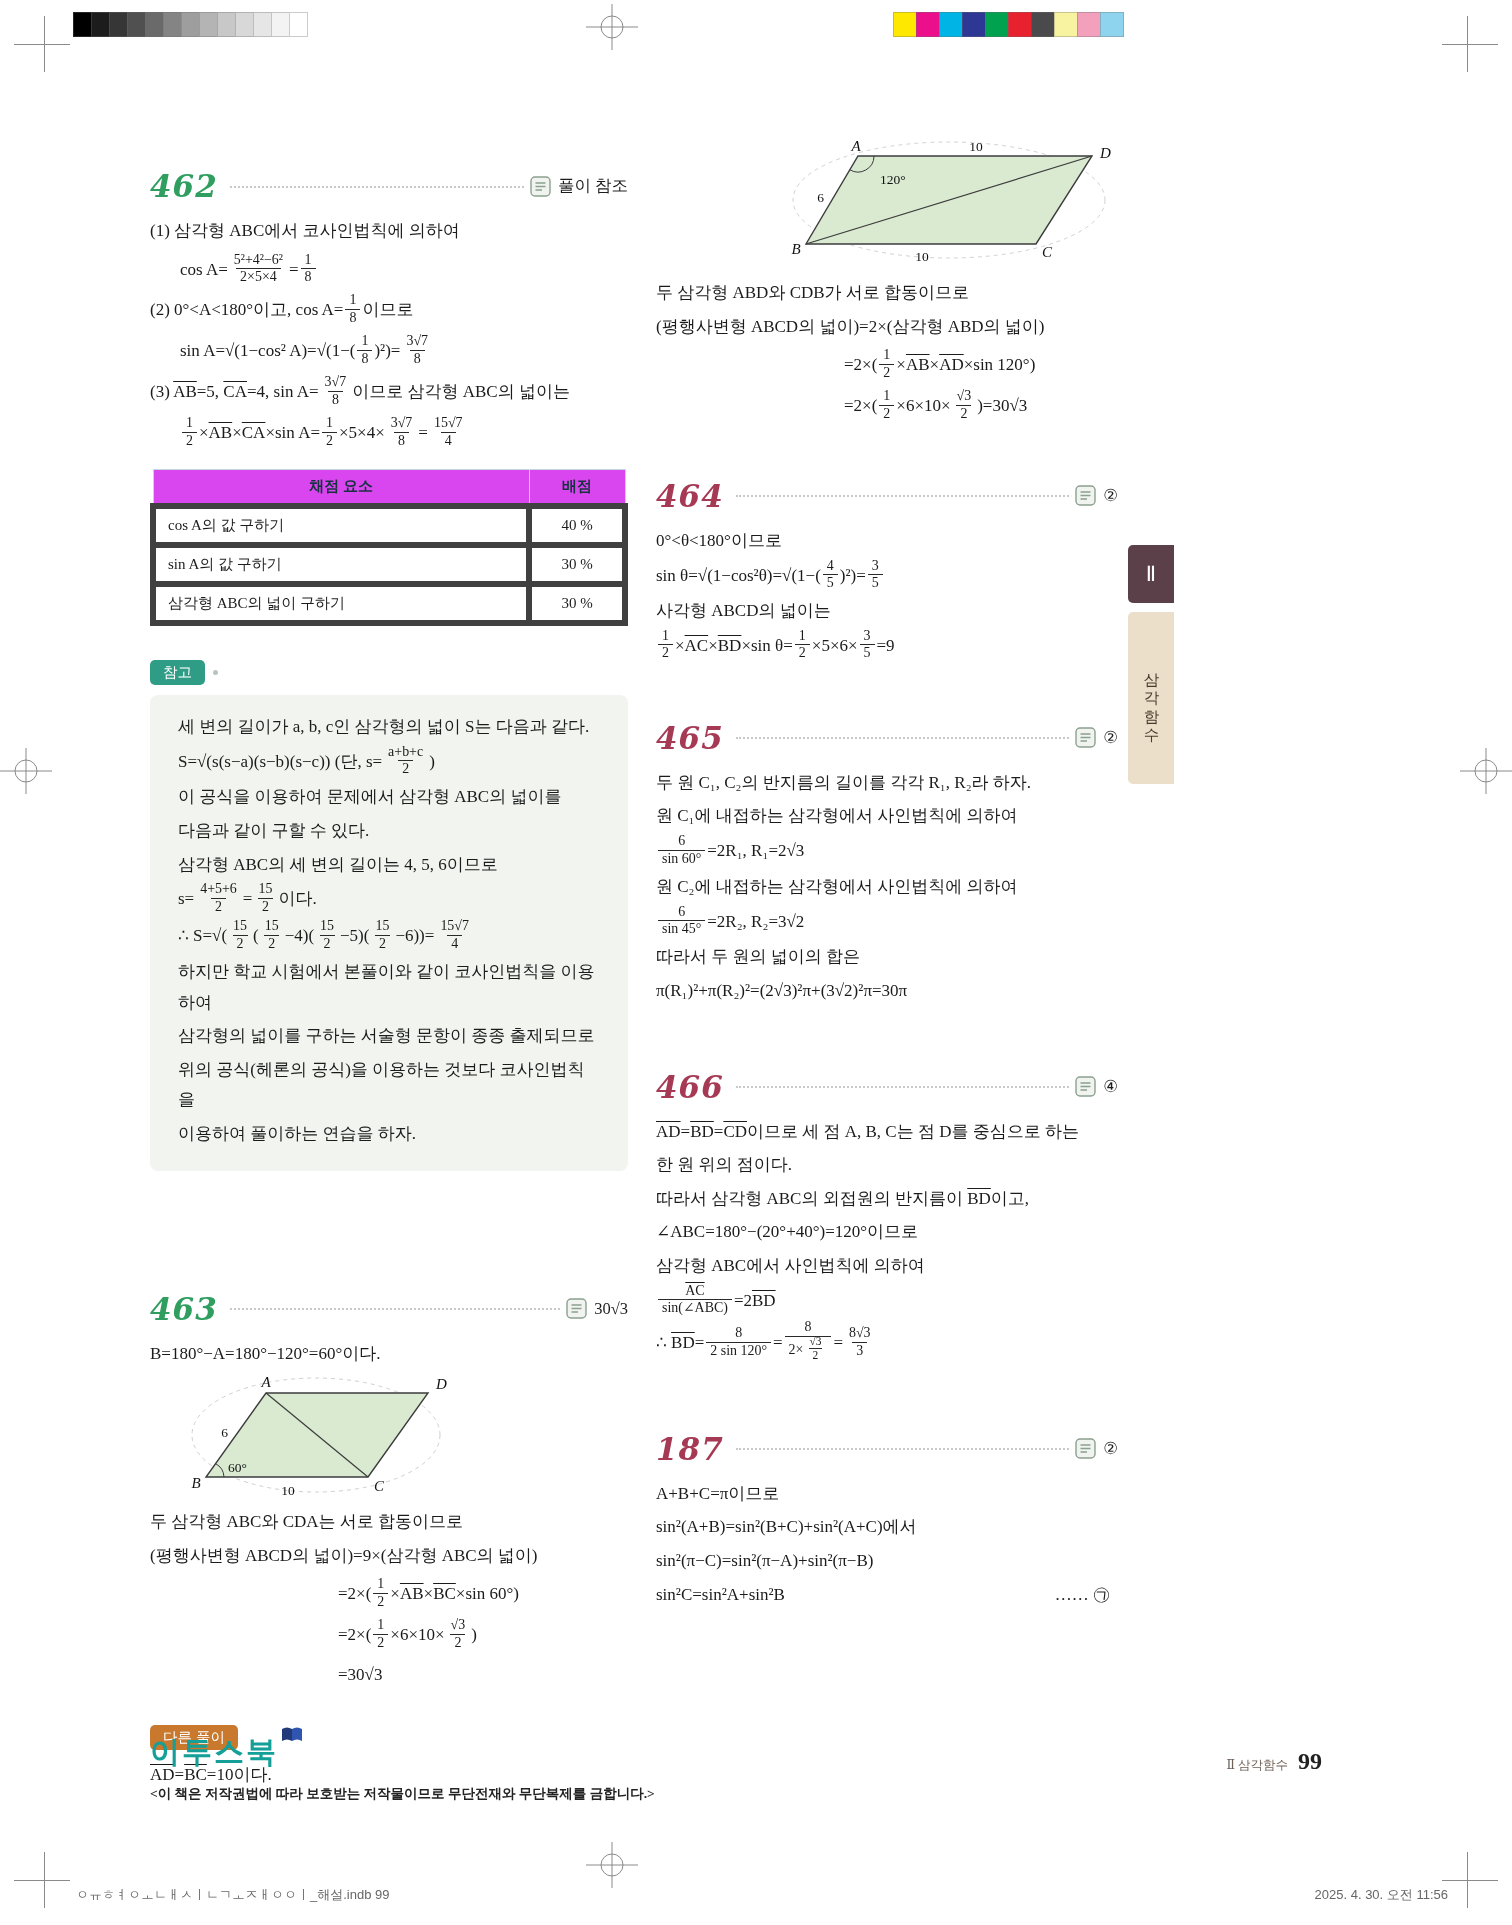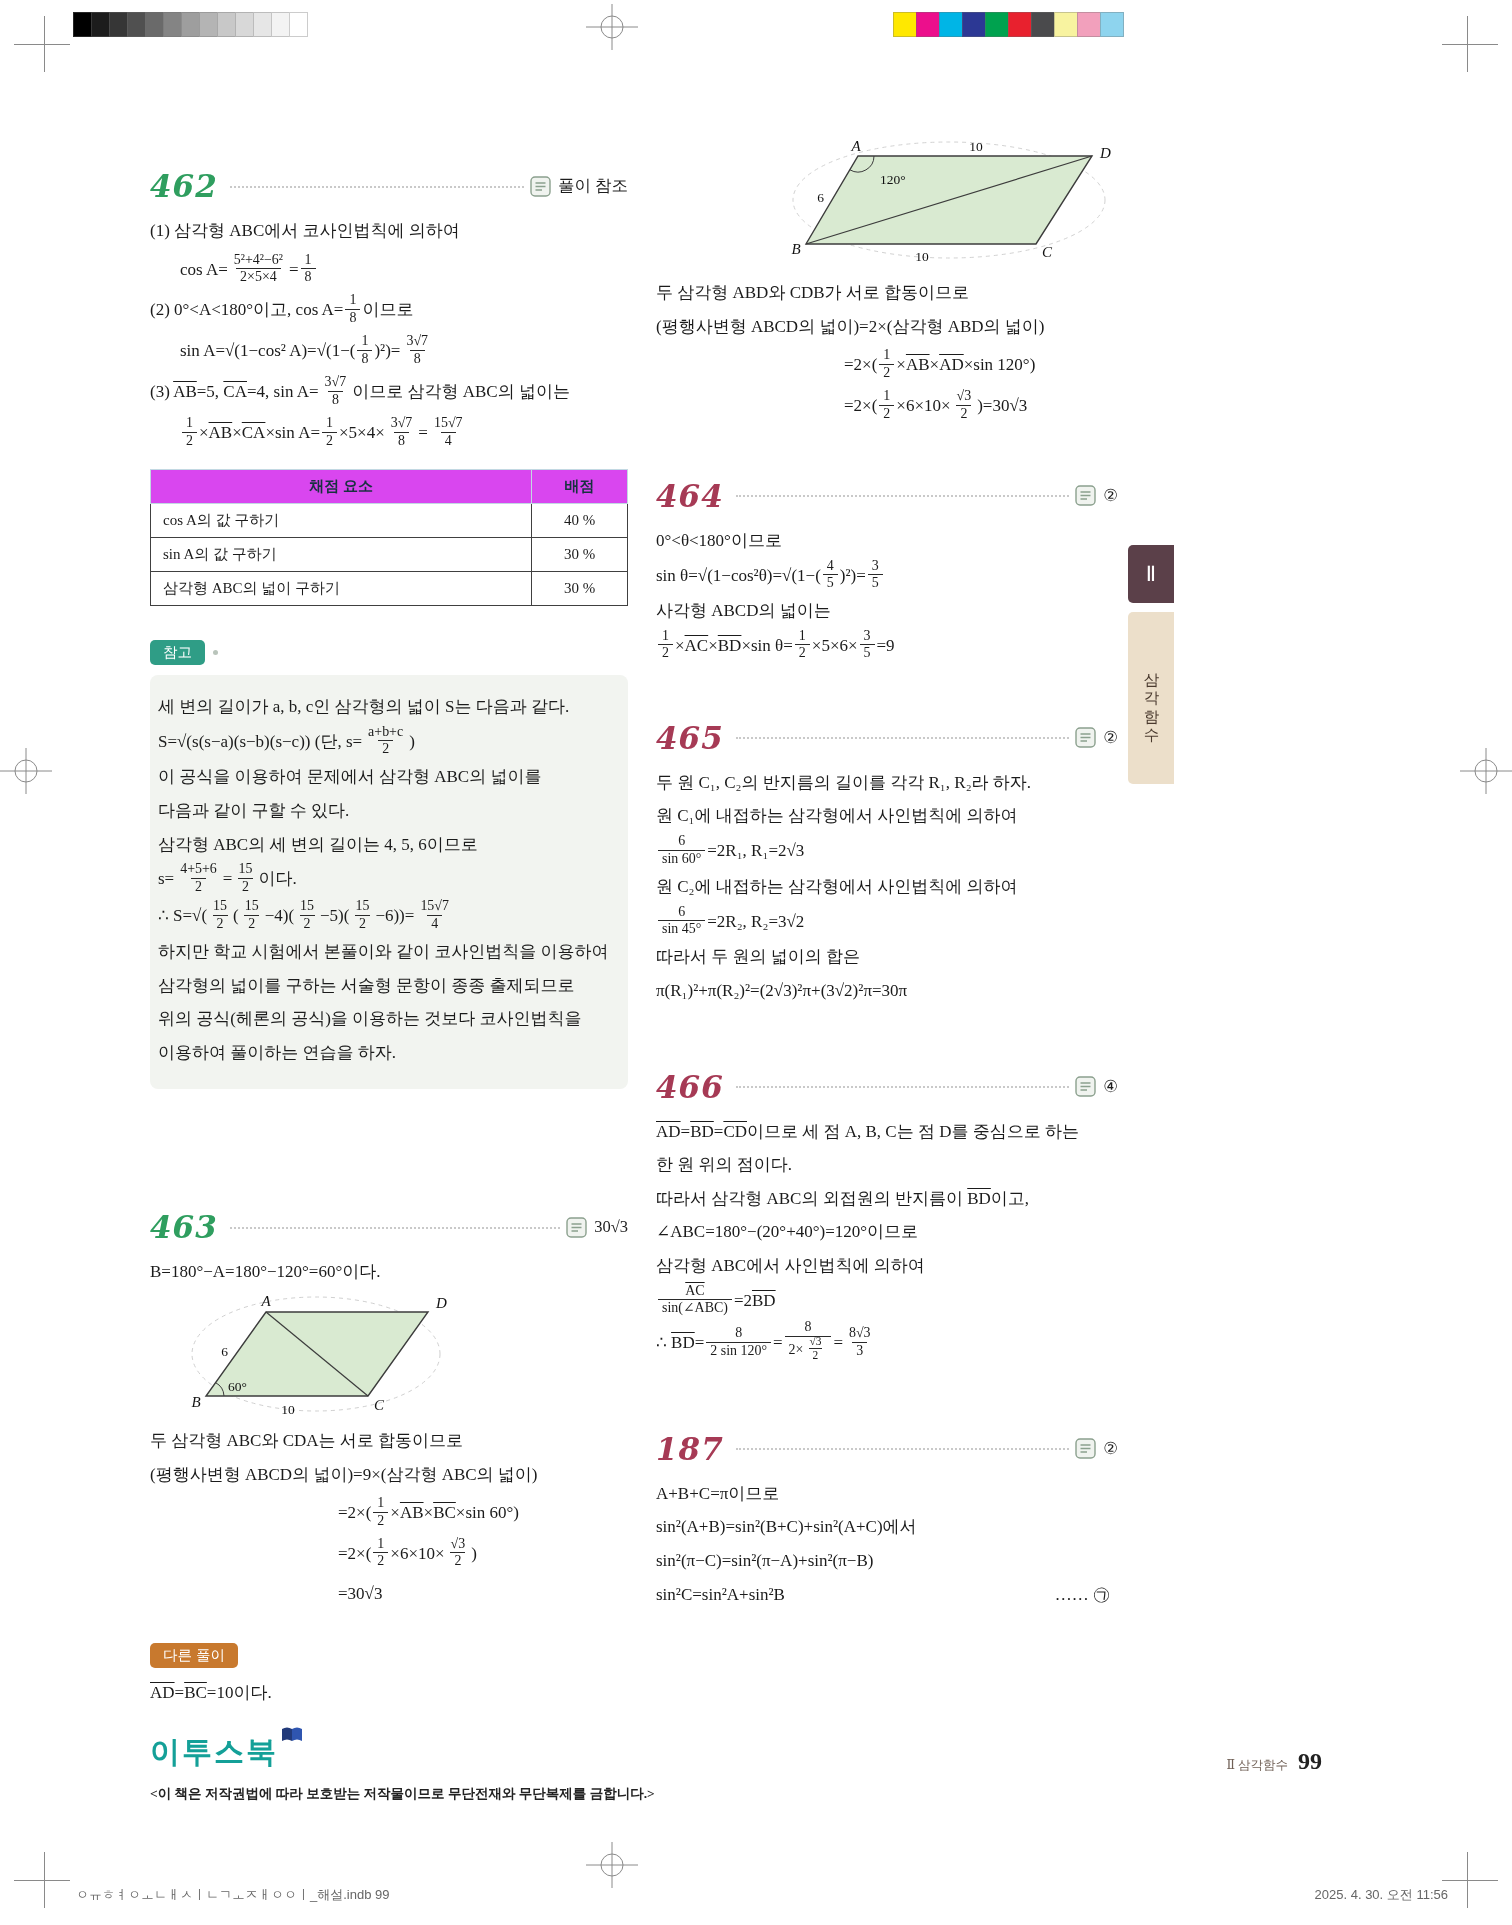--- a/index.html
+++ b/index.html
@@ -36,30 +36,30 @@
 
   
   .fr{display:inline-flex;flex-direction:column;align-items:center;vertical-align:middle;margin:0 2px;font-size:0.82em;line-height:1.18;transform:translateY(-2px);}
   .fr .fn{padding:0 4px;display:block;text-align:center;}
   .fr .fd{padding:0 4px;display:block;text-align:center;border-top:1px solid #2a2a2a;}
   .ov{text-decoration:overline;}
 
   
   .grade{width:100%;border-collapse:collapse;margin:18px 0 6px;font-size:15px;}
   .grade th{background:#d946ef;border:1px solid #c2d8e2;padding:7px 8px;font-weight:700;color:#17323f;}
-  .grade td{border:1px solid #404040;padding:7px 12px;color:#1c1c1c;}
+  .grade td{border:6px solid #404040;padding:7px 12px;color:#1c1c1c;}
   .grade .pct{width:96px;text-align:center;}
 
   
   .tagrow{margin-top:34px;display:flex;align-items:center;gap:8px;}
   .tag{display:inline-block;color:#fff;font-size:14.5px;font-family:"Liberation Sans","DejaVu Sans",sans-serif;padding:3px 13px;border-radius:5px;}
   .tag.note-t{background:#2f9d86;}
   .tag.alt-t{background:#c8792e;}
   .tagdot{width:5px;height:5px;border-radius:50%;background:#b9c4bb;}
-  .note{background:#f2f4f0;border-radius:8px;padding:14px 8px 18px;margin-top:10px;}
+  .note{background:#f2f4f0;border-radius:8px;padding:14px 28px 18px;margin-top:10px;}
 
   
   .fig{display:block;}
   .fig .lbl{font-size:15px;font-style:italic;fill:#111;font-family:"Liberation Serif",serif;}
   .fig .num{font-size:13.5px;fill:#111;font-family:"Liberation Serif",serif;}
 
   
   #p463{margin-top:120px;}
   #p464{margin-top:54px;}
   #p465{margin-top:56px;}

